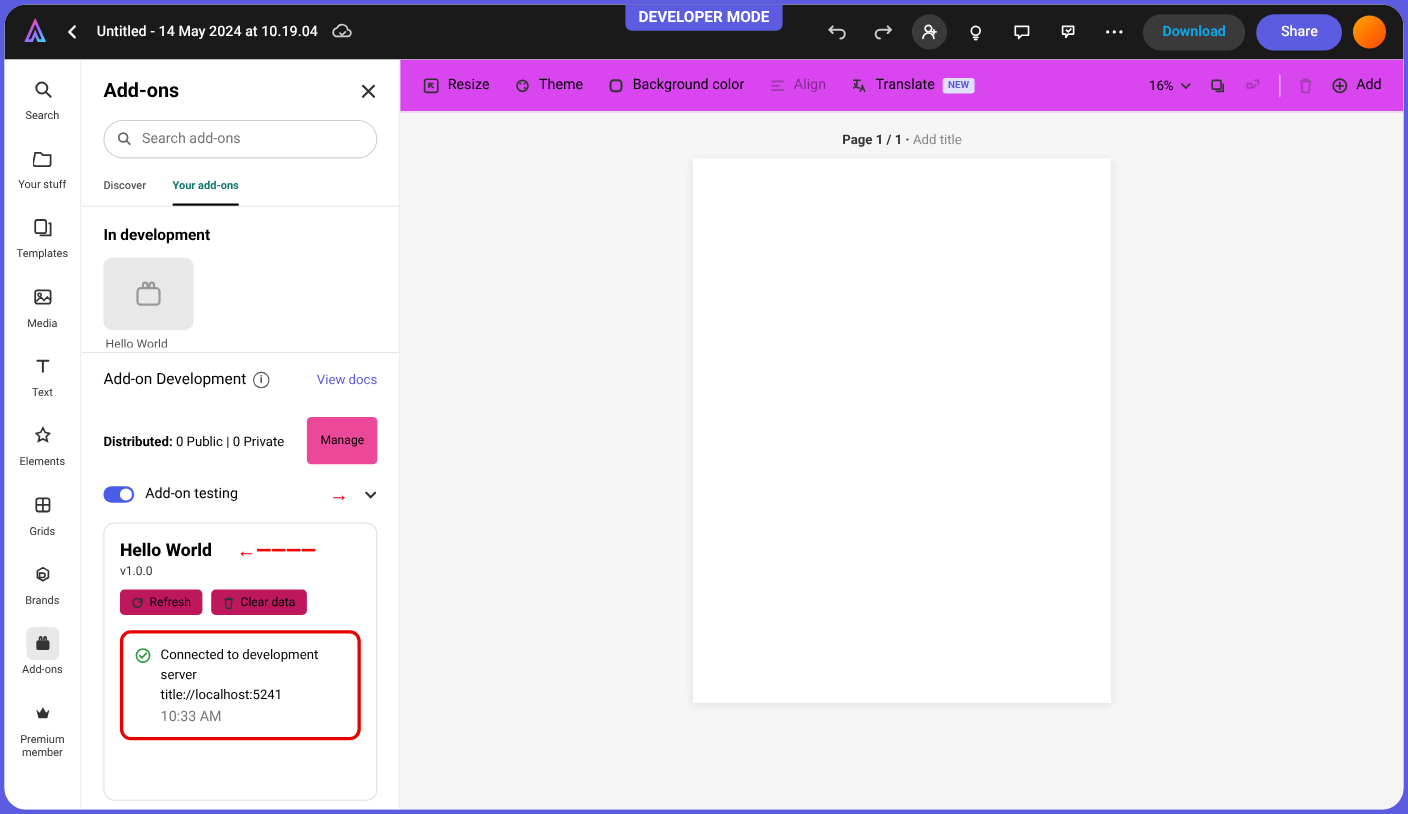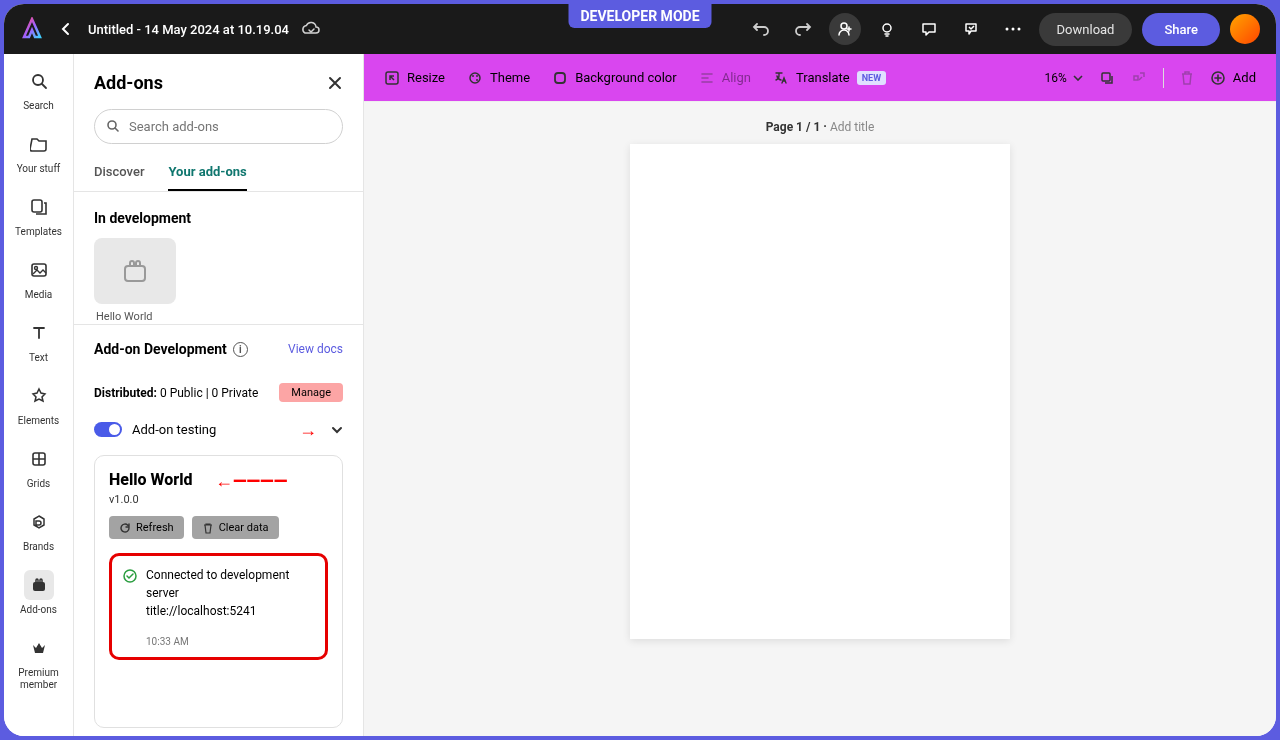--- a/index.html
+++ b/index.html
@@ -7,67 +7,67 @@
 .app{width:100%;height:100%;background:#fff;border-radius:20px;overflow:hidden;display:flex;flex-direction:column}
 .devmode{position:absolute;left:50%;transform:translateX(-50%);top:4px;background:#5c5ce0;color:#fff;font-size:14px;font-weight:700;padding:4px 12px;border-radius:0 0 6px 6px;z-index:100}
 .topbar{height:50px;background:#1a1a1a;display:flex;align-items:center;padding:0 16px;gap:12px;color:#fff}
 .logo{width:24px;height:24px}
 .back{width:20px;height:20px;display:flex;align-items:center;justify-content:center;cursor:pointer}
 .doctitle{font-size:13px;font-weight:500}
 .cloud{opacity:.8}
 .topbar-right{margin-left:auto;display:flex;align-items:center;gap:10px}
 .ticon{width:32px;height:32px;border-radius:50%;display:flex;align-items:center;justify-content:center;cursor:pointer;color:#fff}
 .ticon.bg{background:#3a3a3a}
-.btn-download{background:#3a3a3a;color:#e5e5e5;border:none;padding:9px 18px;border-radius:18px;font-size:13px;font-weight:400;cursor:pointer}
+.btn-download{background:#3a3a3a;color:#0ea5e9;border:none;padding:9px 18px;border-radius:18px;font-size:13px;font-weight:700;cursor:pointer}
 .btn-share{background:#5c5ce0;color:#fff;border:none;padding:9px 22px;border-radius:18px;font-size:13px;font-weight:500;cursor:pointer}
 .avatar{width:30px;height:30px;border-radius:50%;background:linear-gradient(135deg,#ffa500,#ff4500)}
 .main{flex:1;display:flex;overflow:hidden}
 .rail{width:70px;background:#fff;border-right:1px solid #e5e5e5;display:flex;flex-direction:column;align-items:center;padding-top:12px;gap:18px}
 .rail-item{display:flex;flex-direction:column;align-items:center;gap:4px;cursor:pointer;font-size:10px;color:#333;width:60px}
 .rail-item .ricon{width:30px;height:30px;display:flex;align-items:center;justify-content:center;border-radius:6px}
 .rail-item.active .ricon{background:#e8e8e8}
 .panel{width:290px;background:#fff;border-right:1px solid #e5e5e5;display:flex;flex-direction:column;overflow-y:auto}
 .panel-hdr{display:flex;align-items:center;justify-content:space-between;padding:18px 20px 10px}
 .panel-hdr h2{font-size:18px;font-weight:700}
 .close{cursor:pointer;font-size:18px}
 .search{margin:6px 20px 10px;position:relative}
 .search input{width:100%;padding:9px 12px 9px 34px;border:1px solid #d0d0d0;border-radius:20px;font-size:13px}
 .search svg{position:absolute;left:12px;top:10px}
 .tabs{display:flex;gap:24px;padding:0 20px;border-bottom:1px solid #e5e5e5}
-.tab{padding:10px 0;font-size:13px;font-weight:500;cursor:pointer;color:#555}
+.tab{padding:10px 0;font-size:10px;font-weight:500;cursor:pointer;color:#555}
 .tab.active{font-weight:700;color:#0f766e;border-bottom:2px solid #000}
 .section-title{font-size:14px;font-weight:700;padding:18px 20px 12px}
 .addon-grid{padding:0 20px}
 .addon-card{width:82px;height:66px;background:#e8e8e8;border-radius:8px;display:flex;align-items:center;justify-content:center}
 .addon-name{font-size:11px;color:#555;padding:6px 0 2px 2px;overflow:hidden;height:16px}
 .dev-panel{border-top:1px solid #e5e5e5;padding:16px 20px 12px;margin-top:4px}
 .dev-hdr{display:flex;align-items:center;justify-content:space-between}
 .dev-hdr-left{display:flex;align-items:center;gap:6px}
-.dev-hdr h3{font-size:14px;font-weight:700}
+.dev-hdr h3{font-size:14px;font-weight:400}
 .info{width:15px;height:15px;border:1.5px solid #555;border-radius:50%;display:flex;align-items:center;justify-content:center;font-size:10px;font-weight:700;color:#555}
 .viewdocs{color:#5c5ce0;font-size:12px;cursor:pointer}
 .dist{display:flex;align-items:center;justify-content:space-between;padding:14px 20px 10px;font-size:12px}
 .dist-text b{font-weight:700}
-.manage{background:#fca5a5;border:none;padding:3px 12px;border-radius:4px;font-size:11px;cursor:pointer}
+.manage{background:#ec4899;border:none;padding:15px 12px;border-radius:4px;font-size:11px;cursor:pointer}
 .testing{display:flex;align-items:center;padding:10px 20px;gap:10px;font-size:13px;position:relative}
 .toggle{width:28px;height:15px;background:#4a5be8;border-radius:8px;position:relative;cursor:pointer}
 .toggle::after{content:"";position:absolute;width:11px;height:11px;background:#fff;border-radius:50%;top:2px;right:2px}
 .arrow1{position:absolute;right:46px;color:red;font-size:18px;font-weight:900}
 .chev{margin-left:auto;cursor:pointer}
 .testcard{margin:8px 20px;border:1px solid #e0e0e0;border-radius:10px;padding:14px 14px 6px;position:relative;height:290px}
 .testcard h3{font-size:16px;font-weight:800}
 .arrow2{position:absolute;left:120px;top:14px;color:red;font-size:18px;font-weight:900}
 .ver{font-size:11px;color:#333;padding:4px 0 10px}
 .actions{display:flex;gap:8px}
-.abtn{display:flex;align-items:center;gap:5px;background:#a3a3a3;border:none;padding:5px 10px;border-radius:4px;font-size:11px;cursor:pointer}
+.abtn{display:flex;align-items:center;gap:5px;background:#be185d;border:none;padding:5px 10px;border-radius:4px;font-size:11px;cursor:pointer}
 .status{margin-top:14px;border:3px solid #e60000;border-radius:10px;padding:10px 10px 8px;display:flex;gap:8px}
 .check{flex-shrink:0;margin-top:2px}
 .status-txt{font-size:12px;line-height:1.5}
 .status-txt .url{display:block}
-.status-txt .time{display:block;font-size:10px;color:#777;margin-top:14px}
+.status-txt .time{display:block;font-size:13px;color:#777;margin-top:2px}
 .canvas{flex:1;background:#f5f5f5;display:flex;flex-direction:column}
 .toolbar{height:48px;background:#d946ef;border-bottom:1px solid #eee;display:flex;align-items:center;padding:0 20px;gap:22px;font-size:13px}
 .tbtn{display:flex;align-items:center;gap:7px;cursor:pointer}
 .tbtn.dis{opacity:.4}
 .newbadge{background:#e0e0ff;color:#5c5ce0;font-size:9px;font-weight:700;padding:2px 5px;border-radius:3px}
 .toolbar-right{margin-left:auto;display:flex;align-items:center;gap:16px}
 .zoom{display:flex;align-items:center;gap:6px;font-size:12px}
 .canvas-area{flex:1;display:flex;flex-direction:column;align-items:center;padding-top:18px;overflow:auto}
 .page-label{font-size:12px;color:#333;margin-bottom:10px}
 .page-label b{font-weight:700}

